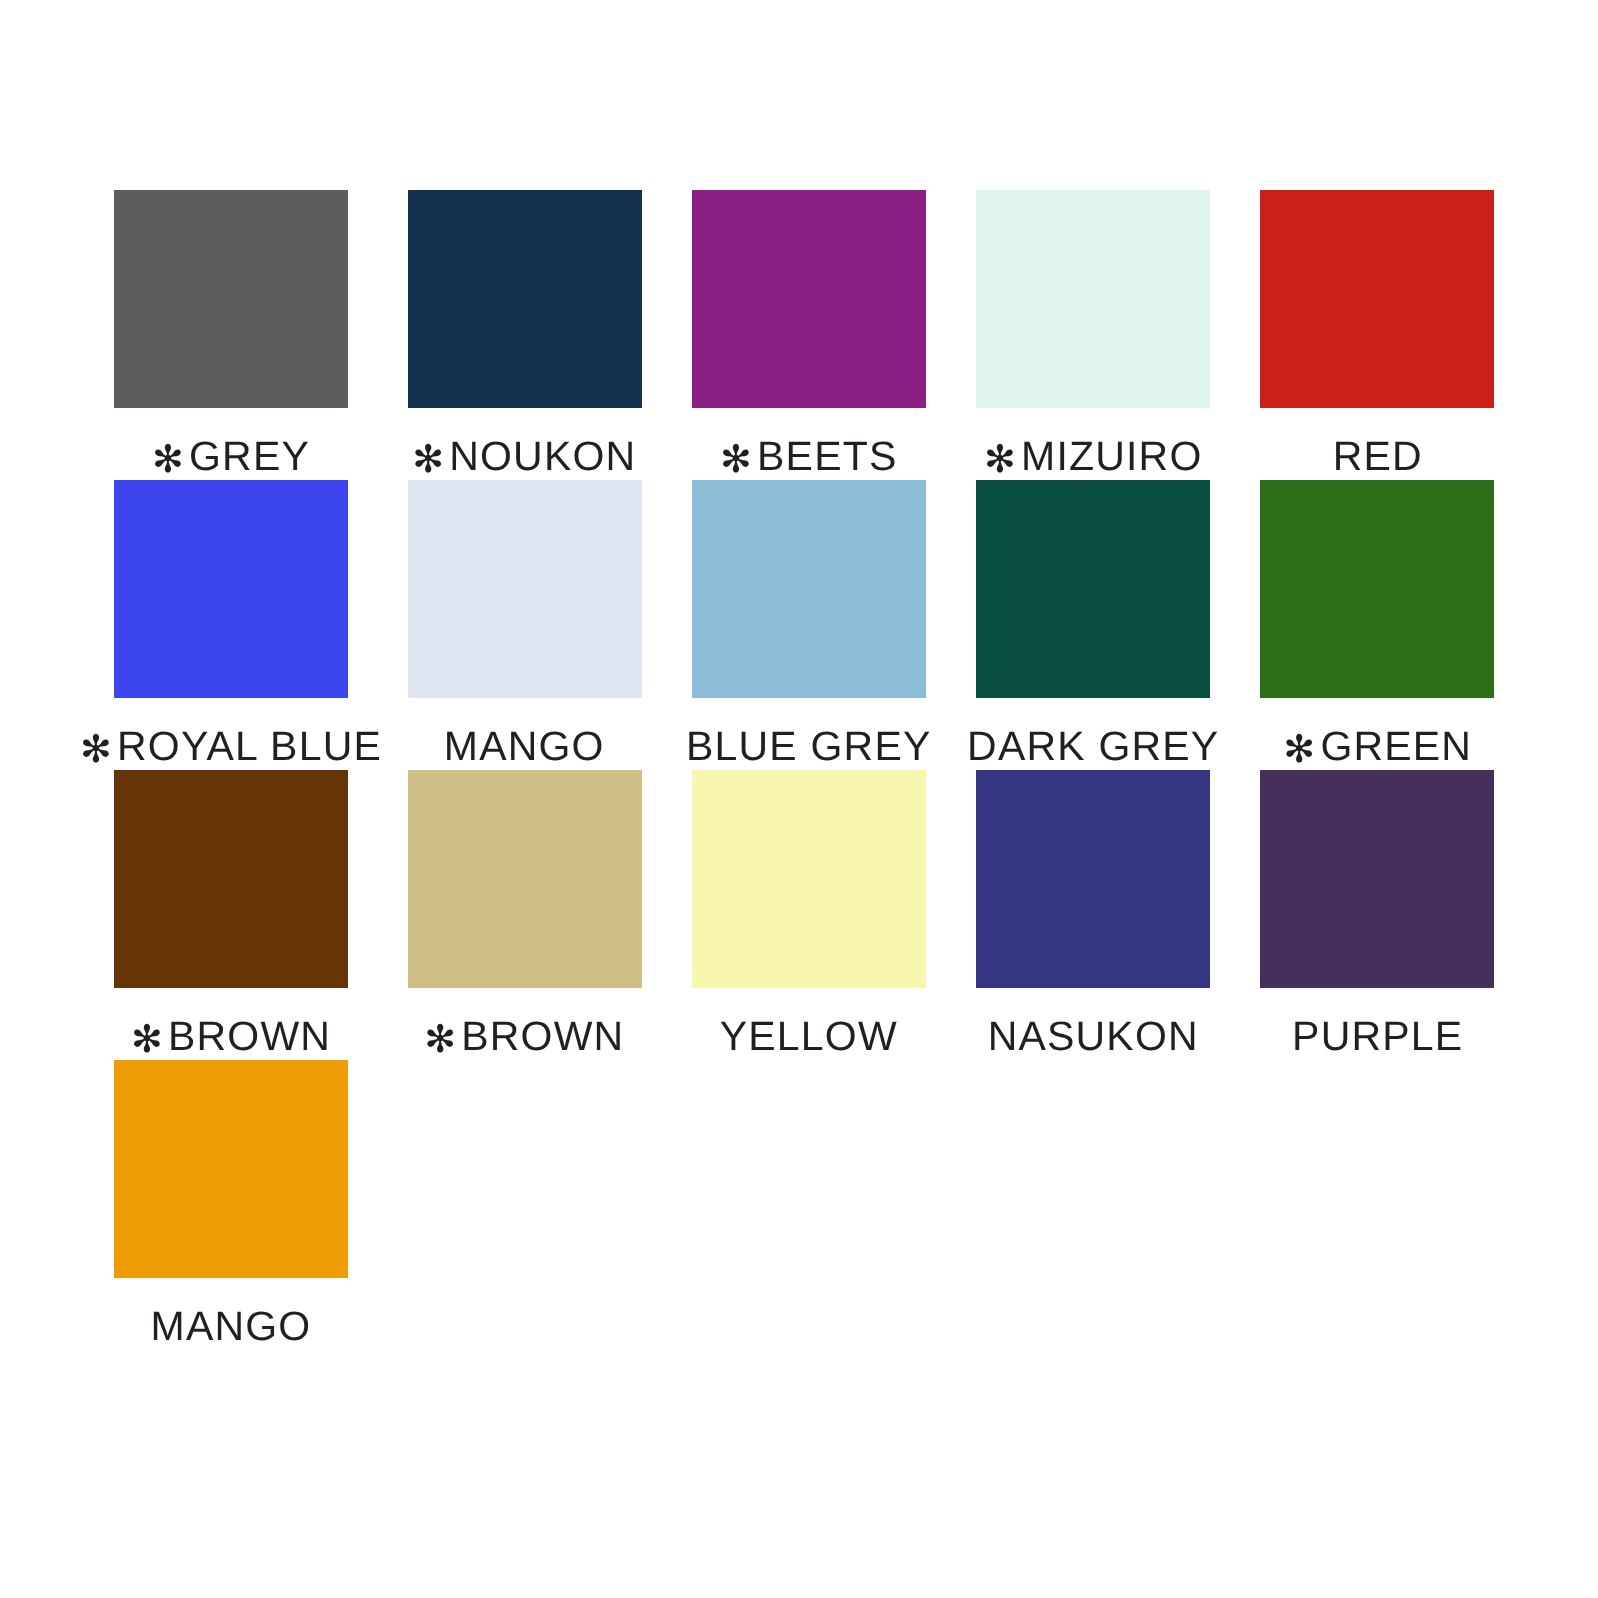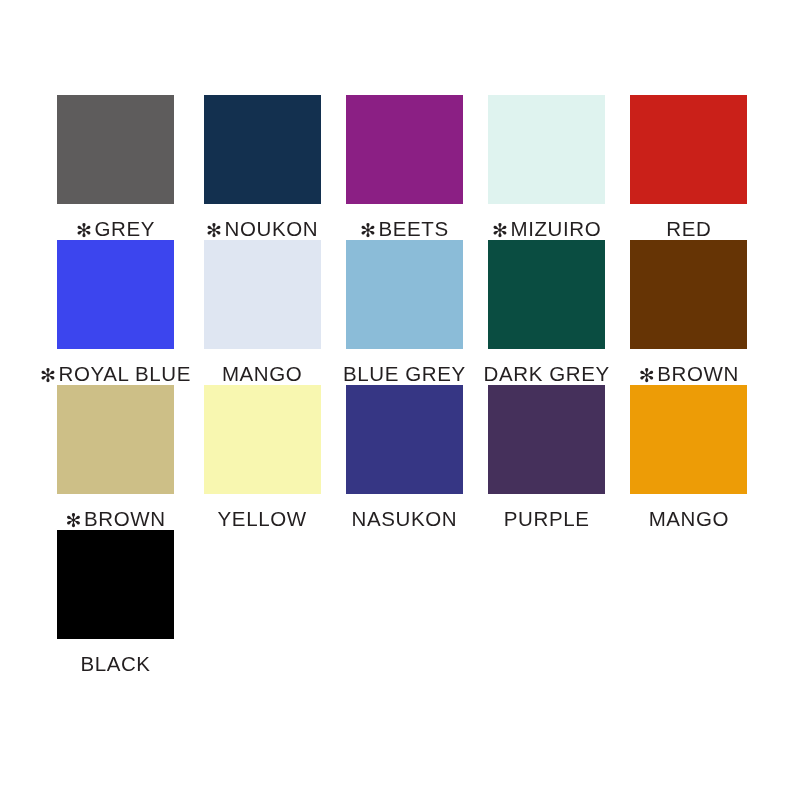--- a/index.html
+++ b/index.html
@@ -97,20 +97,24 @@
       </div>
       <div class="swatch-cell">
         <div class="swatch-chip" style="background: rgb(139, 188, 216);"></div>
         <div class="swatch-label"><span>BLUE GREY</span></div>
       </div>
       <div class="swatch-cell">
         <div class="swatch-chip" style="background: rgb(10, 77, 65);"></div>
         <div class="swatch-label"><span>DARK GREY</span></div>
       </div>
       <div class="swatch-cell">
+        <div class="swatch-chip" style="background: rgb(44, 110, 24);"></div>
+        <div class="swatch-label"><span class="star-mark">✻</span><span>GREEN</span></div>
+      </div>
+      <div class="swatch-cell">
         <div class="swatch-chip" style="background: rgb(102, 52, 5);"></div>
         <div class="swatch-label"><span class="star-mark">✻</span><span>BROWN</span></div>
       </div>
       <div class="swatch-cell">
         <div class="swatch-chip" style="background: rgb(205, 191, 135);"></div>
         <div class="swatch-label"><span class="star-mark">✻</span><span>BROWN</span></div>
       </div>
       <div class="swatch-cell">
         <div class="swatch-chip" style="background: rgb(248, 247, 176);"></div>
         <div class="swatch-label"><span>YELLOW</span></div>
@@ -120,18 +124,14 @@
         <div class="swatch-label"><span>NASUKON</span></div>
       </div>
       <div class="swatch-cell">
         <div class="swatch-chip" style="background: rgb(69, 48, 91);"></div>
         <div class="swatch-label"><span>PURPLE</span></div>
       </div>
       <div class="swatch-cell">
         <div class="swatch-chip" style="background: rgb(237, 156, 6);"></div>
         <div class="swatch-label"><span>MANGO</span></div>
       </div>
-      <div class="swatch-cell">
-        <div class="swatch-chip" style="background: rgb(0, 0, 0);"></div>
-        <div class="swatch-label"><span>BLACK</span></div>
-      </div>
     </div>
 </div>
 
 </body></html>

